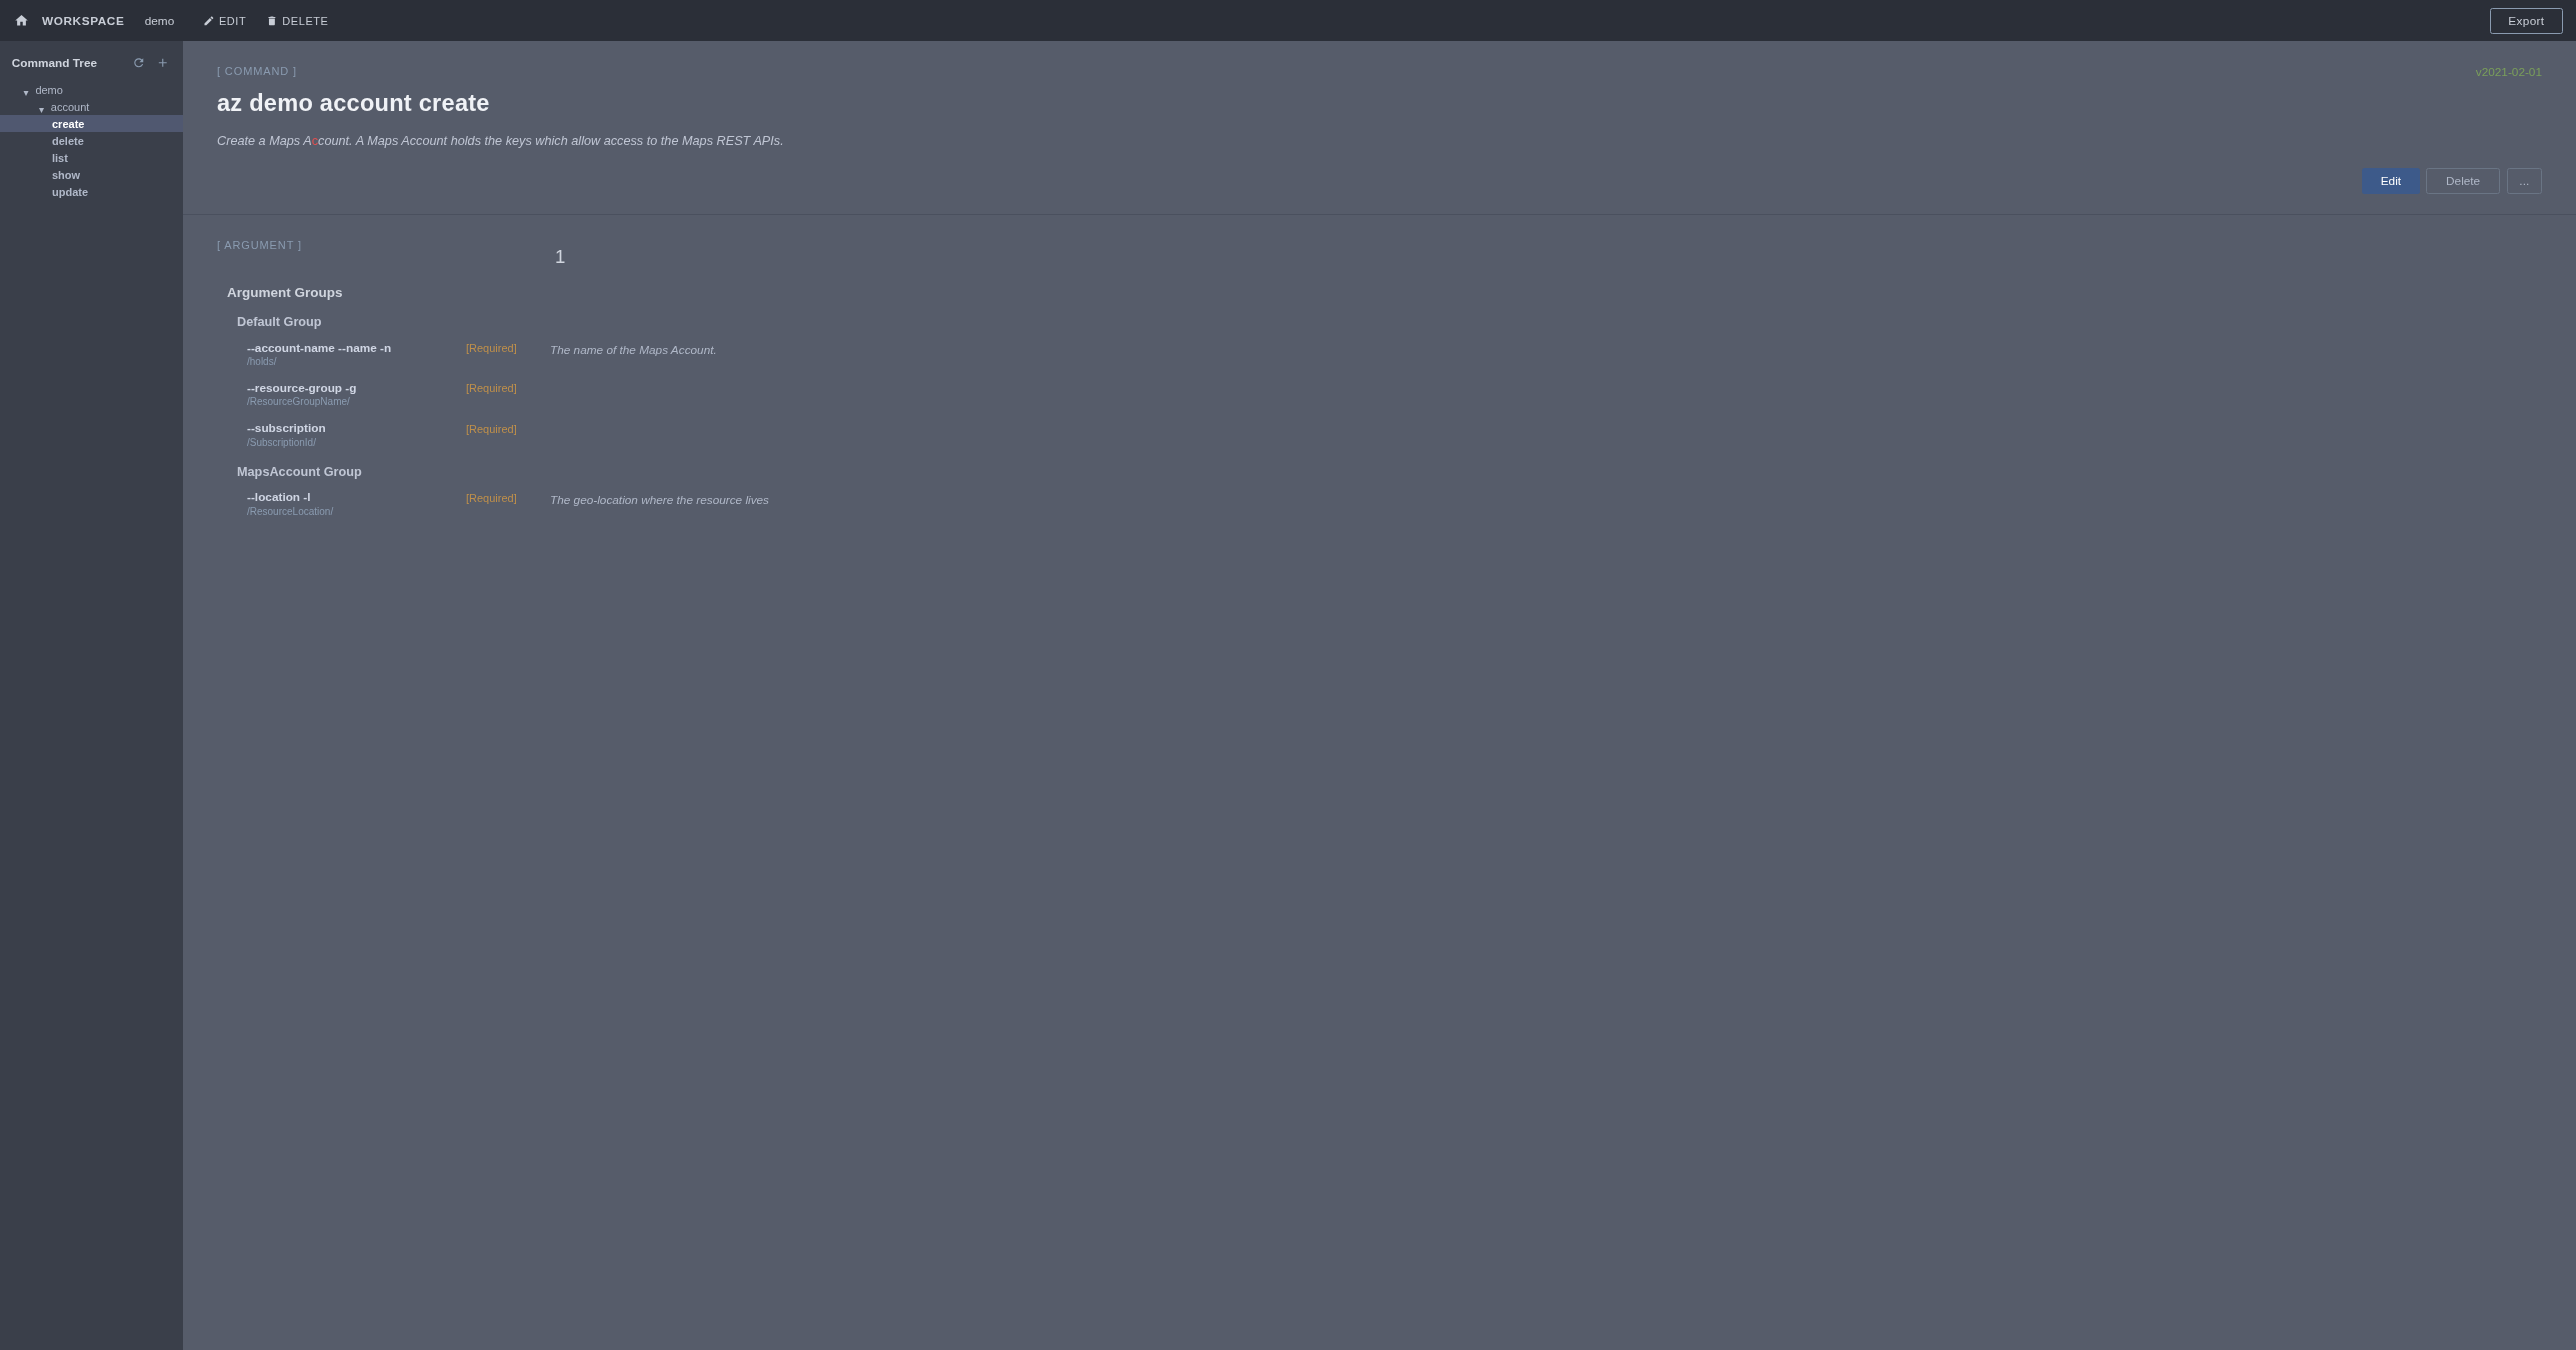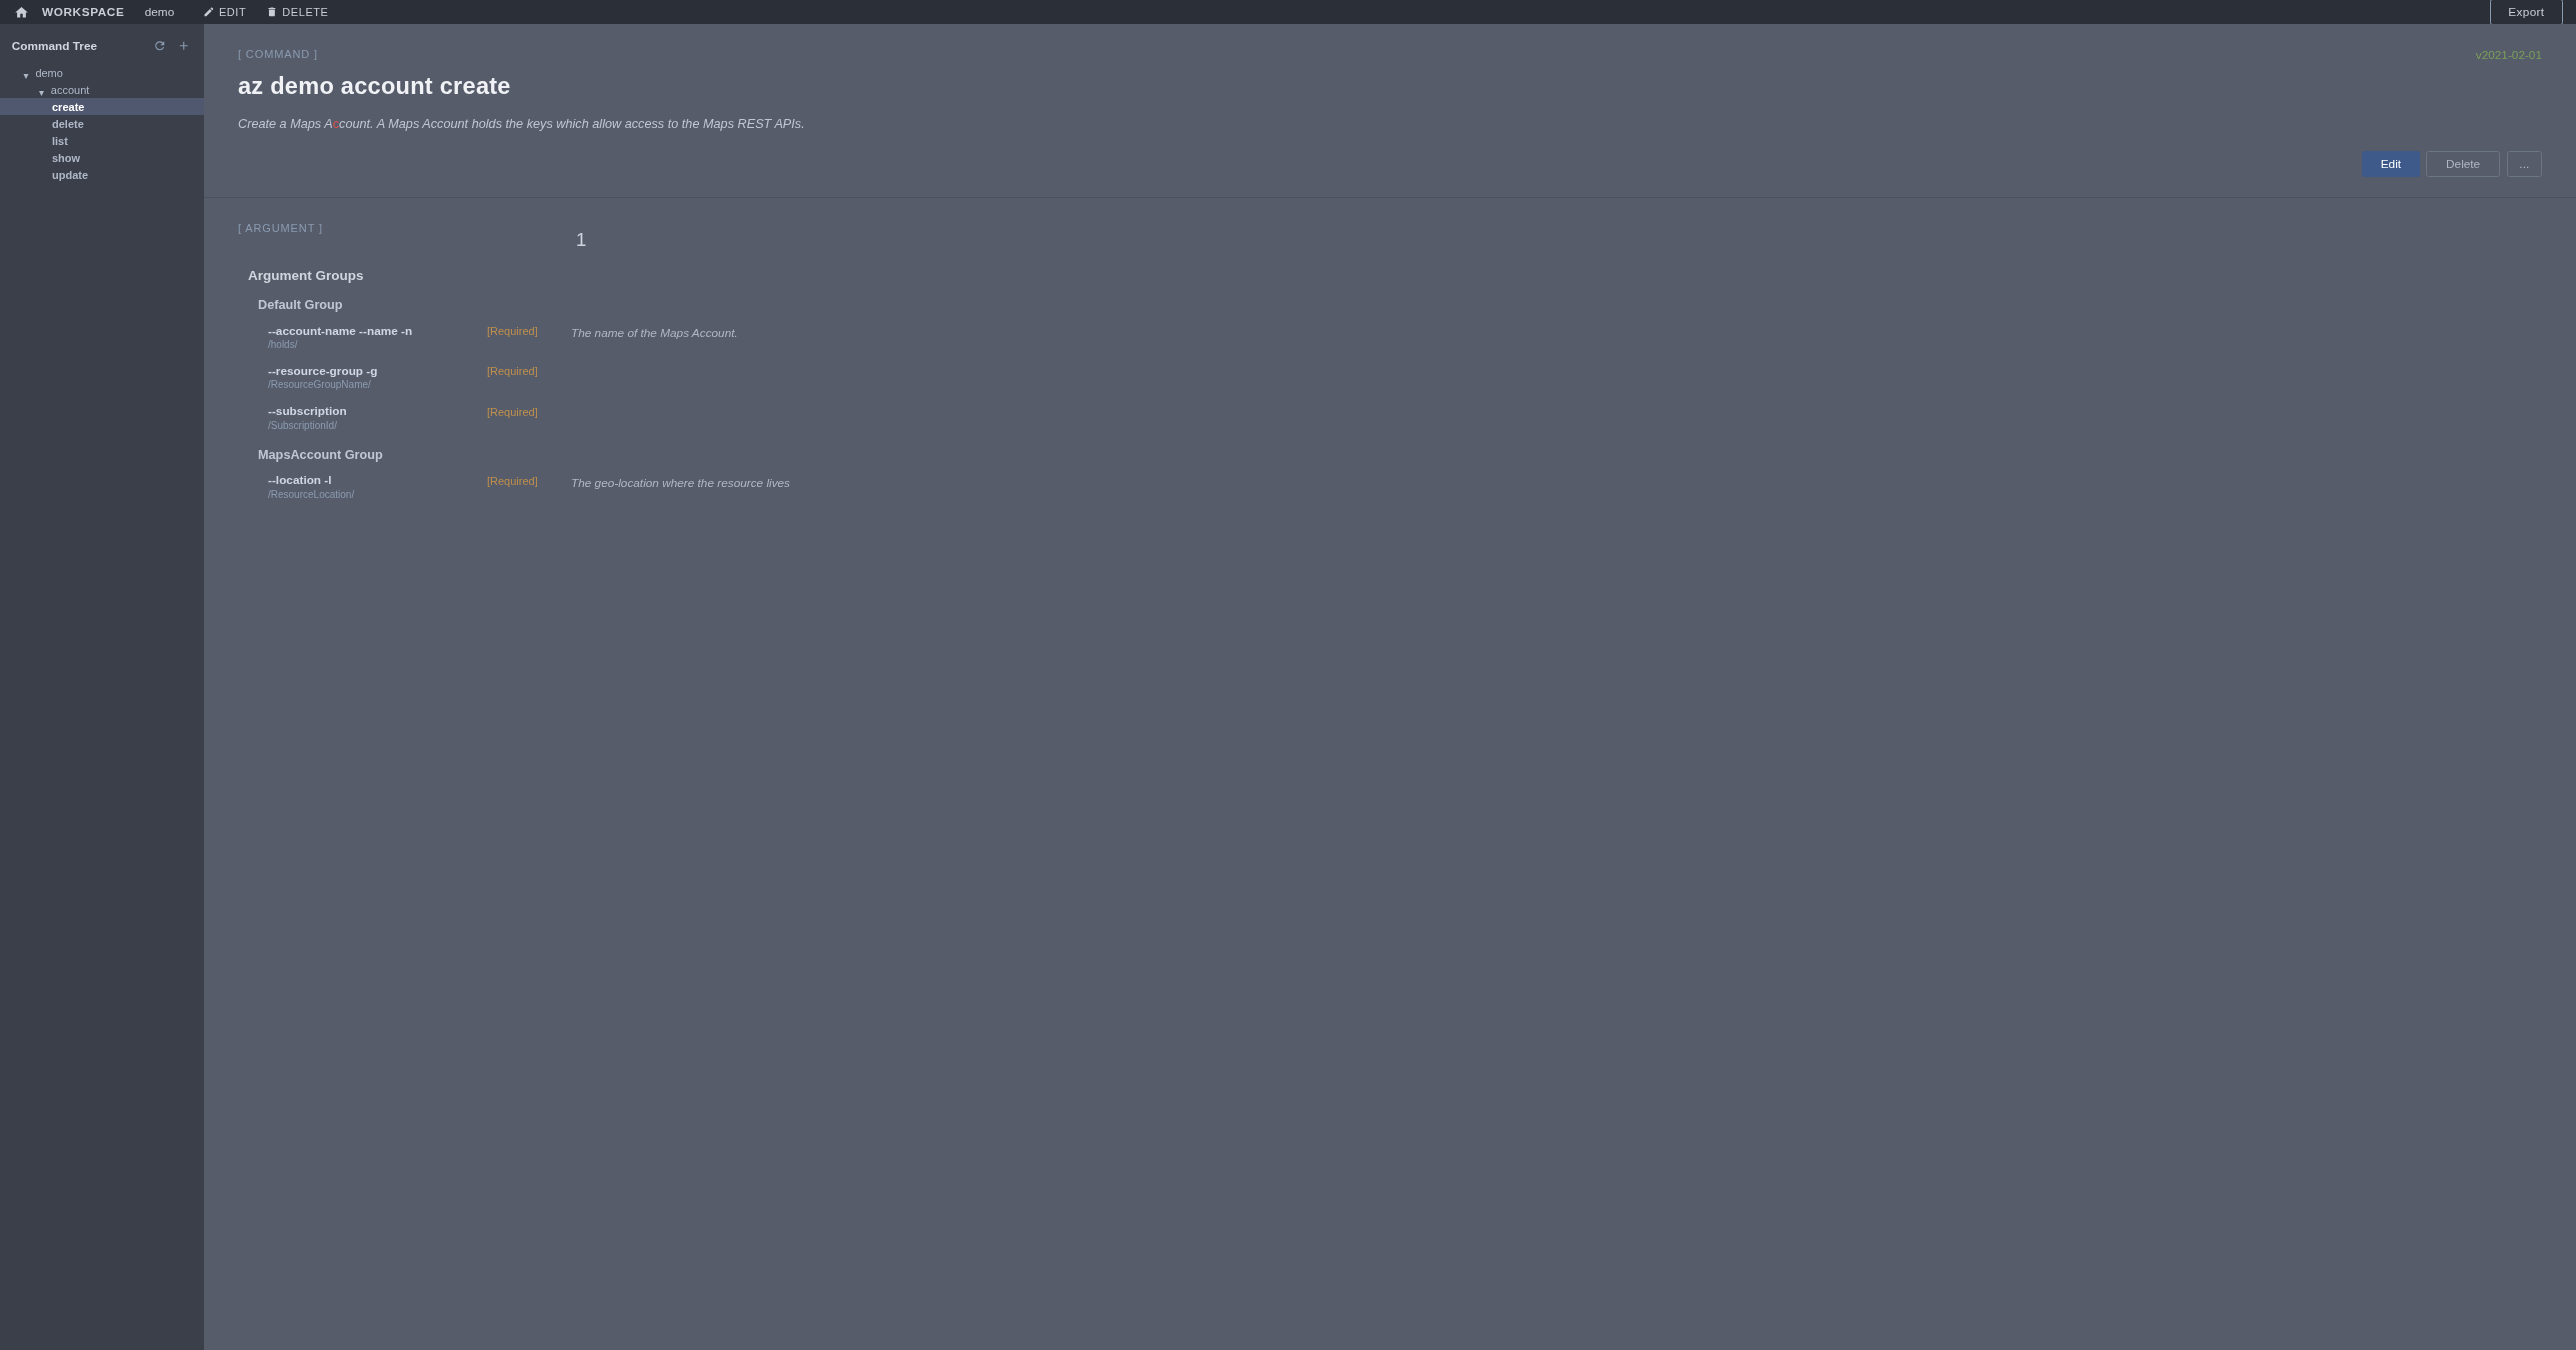--- a/index.html
+++ b/index.html
@@ -12,21 +12,21 @@
       display: flex;
       flex-direction: column;
     }
 
     
     .topnav {
       background: #2b2f38;
       display: flex;
       align-items: center;
       padding: 0 13.5px;
-      height: 24px;
+      height: 41px;
       flex-shrink: 0;
       gap: 13.5px;
     }
     .topnav-home {
       display: flex;
       align-items: center;
       gap: 6.8px;
       color: #c8cdd6;
       font-size: 11.8px;
       cursor: pointer;
@@ -77,21 +77,21 @@
 
     
     .main-layout {
       display: flex;
       flex: 1;
       overflow: hidden;
     }
 
     
     .sidebar {
-      width: 204px;
+      width: 183px;
       background: #3a3f4a;
       flex-shrink: 0;
       display: flex;
       flex-direction: column;
       overflow-y: auto;
       padding-bottom: 17px;
     }
     .sidebar-header {
       display: flex;
       align-items: center;

